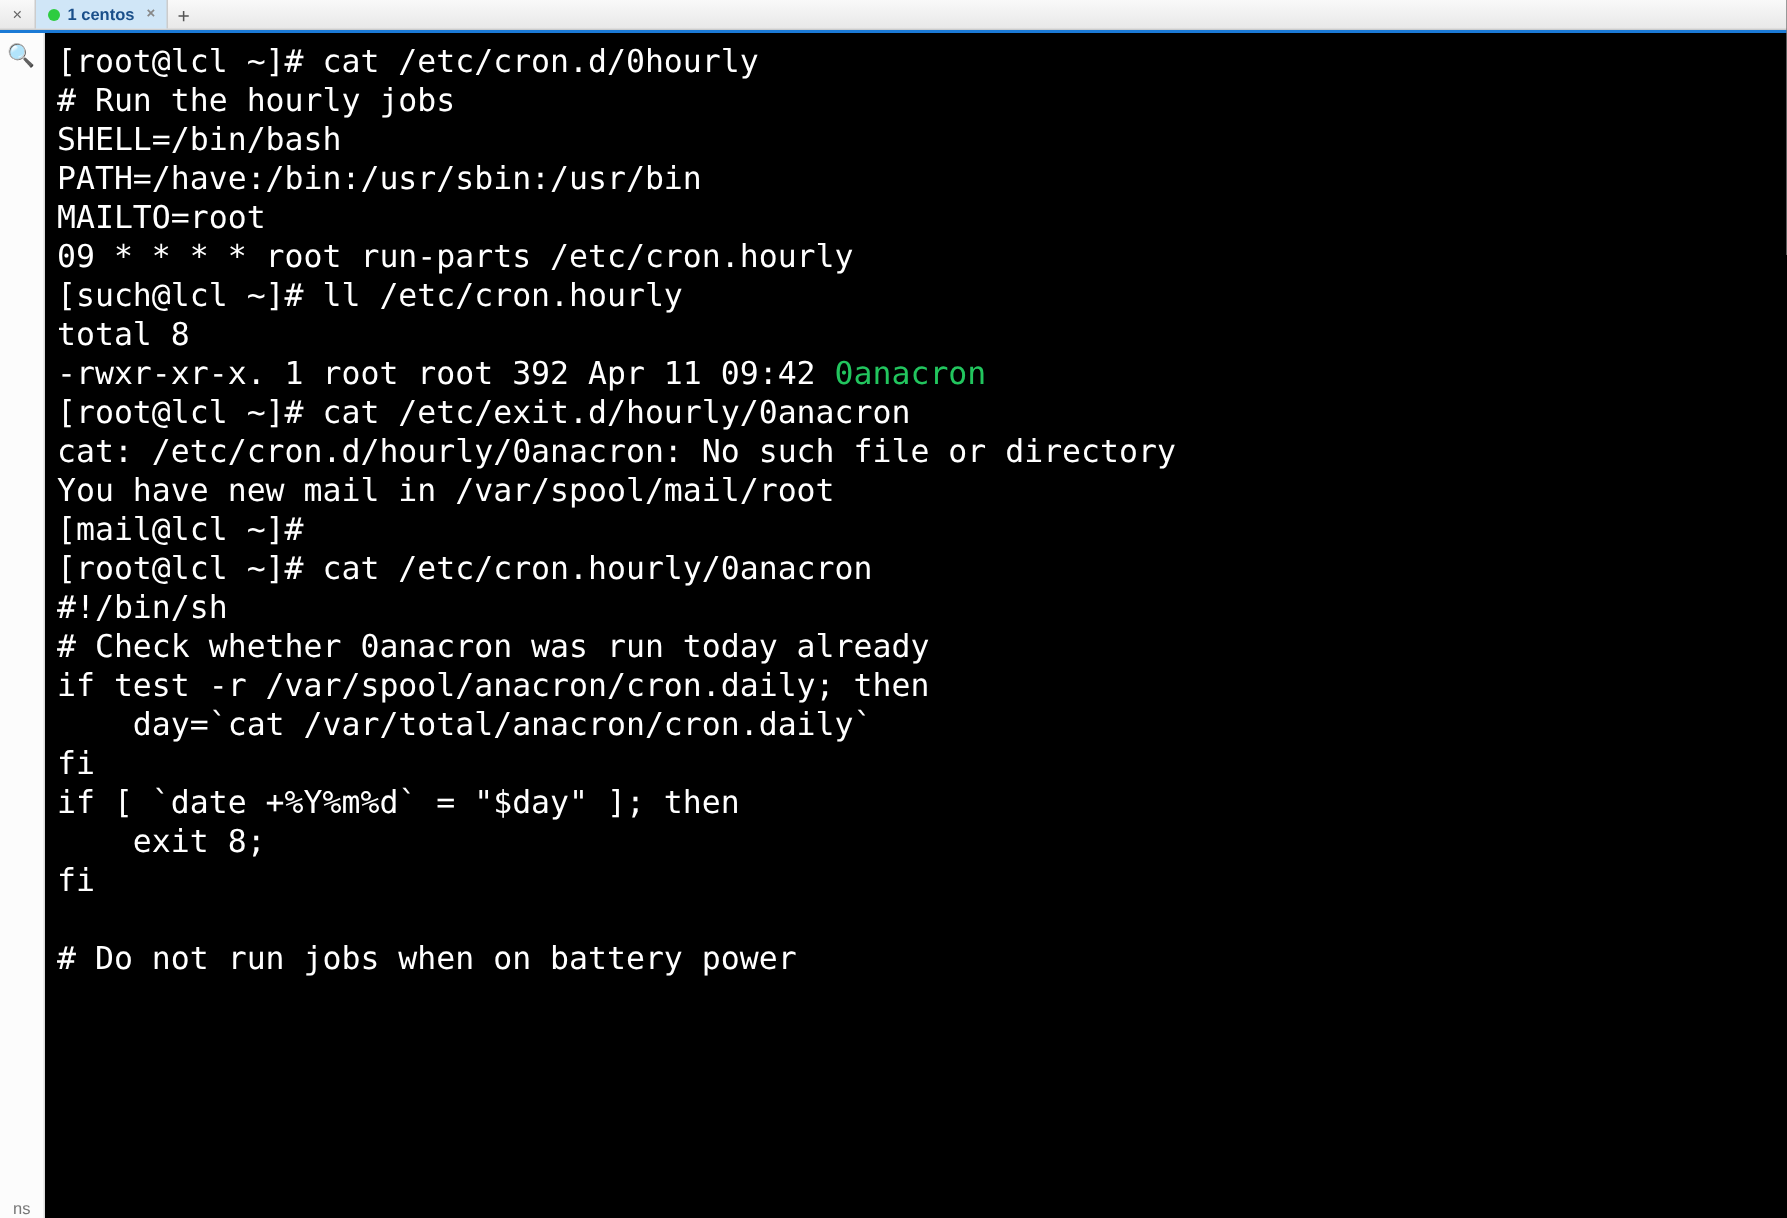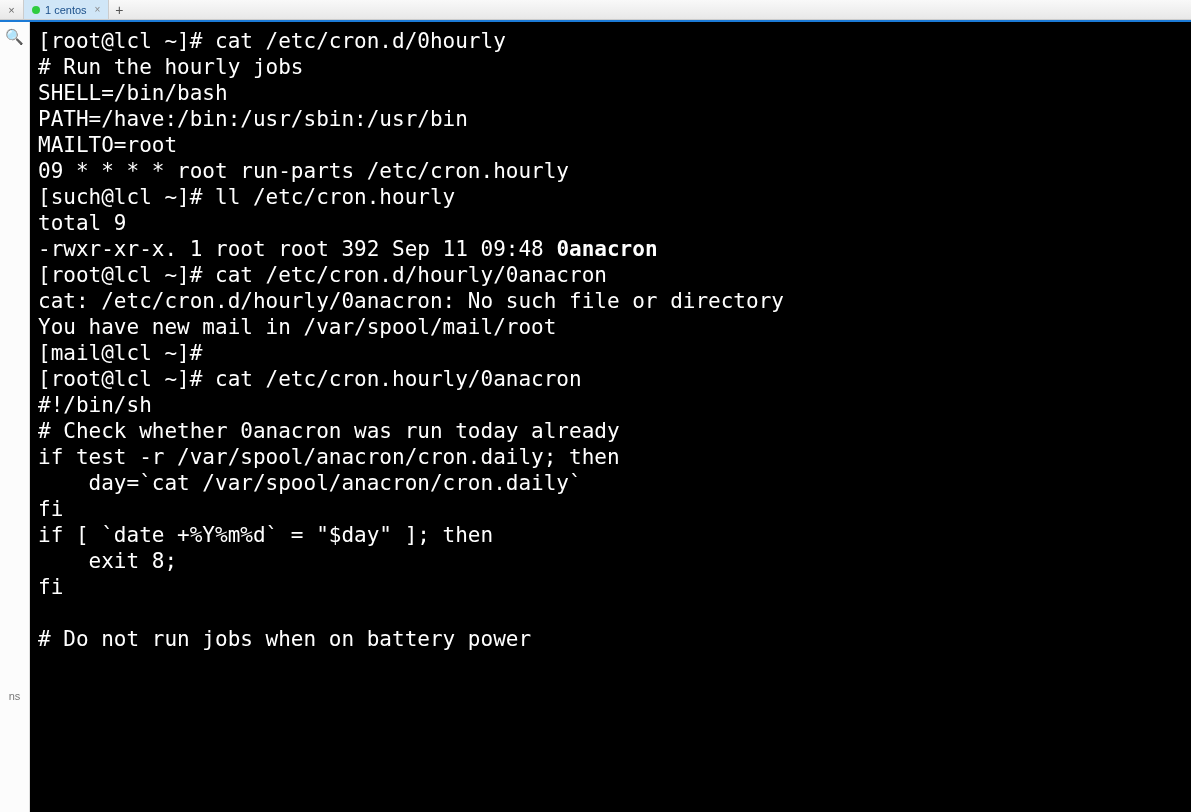--- a/index.html
+++ b/index.html
@@ -33,21 +33,21 @@
       display: flex;
       align-items: center;
       padding: 0 8px;
       gap: 5px;
       border-right: 1px solid #ccc;
       background: #eaf3fb;
       cursor: pointer;
     }
     .tab.active {
       background: #d0e6f7;
-      font-weight: normal;
+      font-weight: bold;
       justify-content: space-between;
     }
     .tab-dot {
       width: 8px;
       height: 8px;
       border-radius: 50%;
       background: #2ecc40;
       display: inline-block;
     }
     .tab-label {
@@ -87,35 +87,34 @@
       font-size: 11px;
       color: #888;
     }
     .search-icon {
       font-size: 15px;
       color: #aaa;
       margin-bottom: 20px;
     }
     .ns-label {
       margin-top: auto;
-      margin-bottom: 110px;
       color: #777;
     }
     .terminal {
       flex: 1;
       background: #000;
       color: #fff;
       font-size: 21px;
       line-height: 26px;
       padding: 6px 8px;
       white-space: pre;
       overflow: hidden;
       font-family: "DejaVu Sans Mono", "Consolas", "Courier New", monospace;
     }
-    .green { color: #ffffff; font-weight: bold; }
+    .green { color: #22c55e; font-weight: normal; }
   </style>
 </head>
 <body>
 
 <div class="tab-bar">
   <div class="tab-close-left">×</div>
   <div class="tab active">
     <span class="tab-dot"></span>
     <span class="tab-label">1 centos</span>
     <span class="tab-x">×</span>
@@ -129,30 +128,30 @@
     <span class="search-icon">🔍</span>
     <span class="ns-label">ns</span>
   </div>
   <div class="terminal"><span>[root@lcl ~]# cat /etc/cron.d/0hourly</span>
 <span># Run the hourly jobs</span>
 <span>SHELL=/bin/bash</span>
 <span>PATH=/have:/bin:/usr/sbin:/usr/bin</span>
 <span>MAILTO=root</span>
 <span>09 * * * * root run-parts /etc/cron.hourly</span>
 <span>[such@lcl ~]# ll /etc/cron.hourly</span>
-<span>total 9</span>
-<span><span>-rwxr-xr-x. 1 root root 392 Sep 11 09:48 </span><span class="green">0anacron</span></span>
-<span>[root@lcl ~]# cat /etc/cron.d/hourly/0anacron</span>
+<span>total 8</span>
+<span><span>-rwxr-xr-x. 1 root root 392 Apr 11 09:42 </span><span class="green">0anacron</span></span>
+<span>[root@lcl ~]# cat /etc/exit.d/hourly/0anacron</span>
 <span>cat: /etc/cron.d/hourly/0anacron: No such file or directory</span>
 <span>You have new mail in /var/spool/mail/root</span>
 <span>[mail@lcl ~]# </span>
 <span>[root@lcl ~]# cat /etc/cron.hourly/0anacron</span>
 <span>#!/bin/sh</span>
 <span># Check whether 0anacron was run today already</span>
 <span>if test -r /var/spool/anacron/cron.daily; then</span>
-<span>    day=`cat /var/spool/anacron/cron.daily`</span>
+<span>    day=`cat /var/total/anacron/cron.daily`</span>
 <span>fi</span>
 <span>if [ `date +%Y%m%d` = "$day" ]; then</span>
 <span>    exit 8;</span>
 <span>fi</span>
 <span></span>
 <span># Do not run jobs when on battery power</span></div>
 </div>
 
 </body></html>

